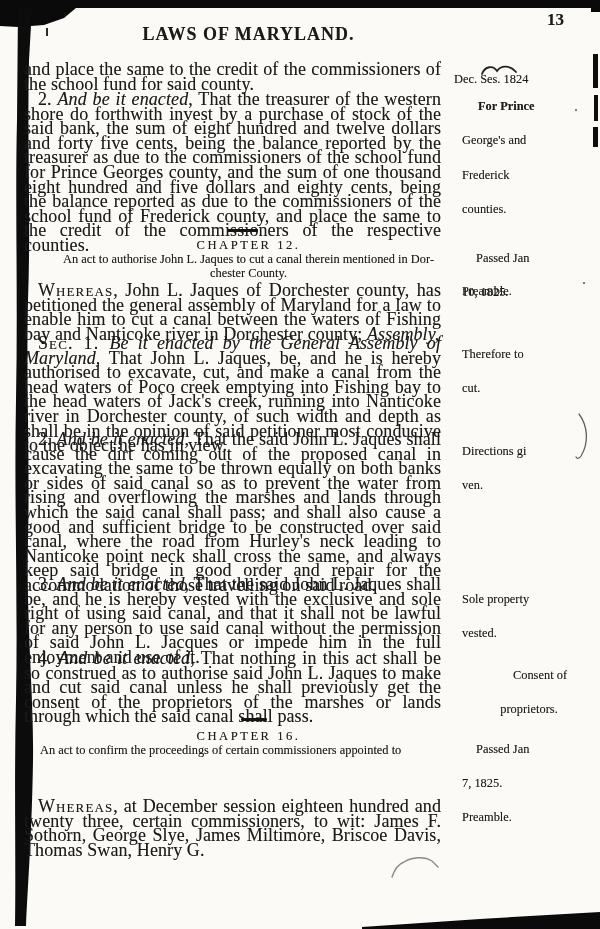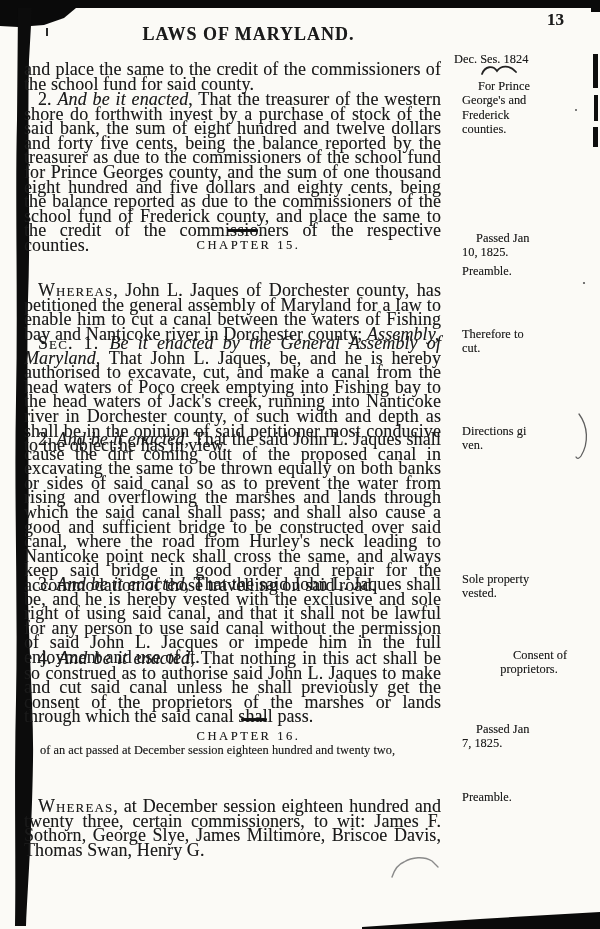--- a/index.html
+++ b/index.html
@@ -29,21 +29,21 @@
   .acttitle { position:absolute; font-size:12.4px; }
   .acttitle .ln { display:block; white-space:nowrap; }
   .acttitle.center { left:40px; width:417px; text-align:center; line-height:14.2px; }
   .acttitle.left   { left:40px; width:430px; line-height:13.4px; }
   .acttitle.left .ln { padding-left:12px; }
   .acttitle.left .ln:first-child { padding-left:0; }
   .mnote {
     position:absolute; left:462px; width:134px;
     font-size:12.4px; line-height:14.4px;
   }
-  .mnote .mln { display:block; }
+  .mnote .mln { display:block;margin-top:20px; }
   .artifacts { position:absolute; top:0; left:0; pointer-events:none; }
 </style>
 </head>
 <body>
 
 <div class="page" id="page">
 
   <svg class="artifacts" width="600" height="929" viewBox="0 0 600 929">
     <rect x="0" y="0" width="600" height="8" fill="#0a0a0a"></rect>
     <rect x="591" y="0" width="9" height="12" fill="#0a0a0a"></rect>
@@ -64,41 +64,43 @@
     <circle cx="584" cy="283" r="1.1" fill="#555"></circle>
   </svg>
 
   <div class="header-title">LAWS OF MARYLAND.</div>
   <div class="page-number">13</div>
 
   <div id="body-col">
       <div class="para" style="top: 62px;"><span>and place the same to the credit of the commissioners of the school fund for said county.</span></div>
       <div class="para ind" style="top: 92px;"><span>2. </span><span class="i">And be it enacted</span><span>, That the treasurer of the western shore do forthwith invest by a purchase of stock of the said bank, the sum of eight hundred and twelve dollars and forty five cents, being the balance reported by the treasurer as due to the commissioners of the school fund for Prince Georges county, and the sum of one thousand eight hundred and five dollars and eighty cents, being the balance reported as due to the commissioners of the school fund of Frederick county, and place the same to the credit of the commissioners of the respective counties.</span></div>
       <div class="rule" style="top: 229px; left: 227px; width: 31px;"></div>
-      <div class="chapter" style="top: 238px;">CHAPTER 15.</div>
+      <div class="chapter" style="top: 238px;">CHAPTER 12.</div>
       <div class="acttitle center" style="top: 252px;">
+        <span class="ln">An act to authorise John L. Jaques to cut a canal therein mentioned in Dor-</span>
+        <span class="ln">chester County.</span>
       </div>
       <div class="para ind" style="top: 283px;"><span class="sc">Whereas</span><span>, John L. Jaques of Dorchester county, has petitioned the general assembly of Maryland for a law to enable him to cut a canal between the waters of Fishing bay and Nanticoke river in Dorchester county; </span><span class="i">Assembly,</span></div>
       <div class="para ind" style="top: 336px;"><span class="sc">Sec. 1. </span><span class="i">Be it enacted by the General Assembly of Maryland,</span><span> That John L. Jaques, be, and he is hereby authorised to excavate, cut, and make a canal from the head waters of Poco creek emptying into Fishing bay to the head waters of Jack's creek, running into Nanticoke river in Dorchester county, of such width and depth as shall be in the opinion of said petitioner most conducive to the object he has in view.</span></div>
       <div class="para ind" style="top: 432px;"><span>2. </span><span class="i">And be it enacted</span><span>, That the said John L. Jaques shall cause the dirt coming out of the proposed canal in excavating the same to be thrown equally on both banks or sides of said canal so as to prevent the water from rising and overflowing the marshes and lands through which the said canal shall pass; and shall also cause a good and sufficient bridge to be constructed over said canal, where the road from Hurley's neck leading to Nanticoke point neck shall cross the same, and always keep said bridge in good order and repair for the accommodation of those travelling on said road.</span></div>
       <div class="para ind" style="top: 577px;"><span>3. </span><span class="i">And be it enacted</span><span>, That the said John L. Jaques shall be, and he is hereby vested with the exclusive and sole right of using said canal, and that it shall not be lawful for any person to use said canal without the permission of said John L. Jacques or impede him in the full enjoyment and use of it.</span></div>
       <div class="para ind" style="top: 651px;"><span>4. </span><span class="i">And be it enacted</span><span>, That nothing in this act shall be so construed as to authorise said John L. Jaques to make and cut said canal unless he shall previously get the consent of the proprietors of the marshes or lands through which the said canal shall pass.</span></div>
       <div class="rule" style="top: 718px; left: 241px; width: 26px;"></div>
       <div class="chapter" style="top: 729px;">CHAPTER 16.</div>
       <div class="acttitle left" style="top: 744px;">
-        <span class="ln">of an act passed at December session eighteen hundred and twenty two,</span>
+        <span class="ln">An act to confirm the proceedings of certain commissioners appointed to</span>
       </div>
       <div class="para ind" style="top: 799px;"><span class="sc">Whereas</span><span>, at December session eighteen hundred and twenty three, certain commissioners, to wit: James F. Sothorn, George Slye, James Miltimore, Briscoe Davis, Thomas Swan, Henry G.</span></div>
     </div>
   <div id="margin-col">
       <div class="mnote" style="top: 52px; left: 454px;">
         <span class="mln">Dec. Ses. 1824</span>
       </div>
       <div class="mnote" style="top: 79px;">
-        <span class="mln" style="padding-left: 16px;">For Prince</span>
+        <span class="mln" style="padding-left: 16px; font-weight: bold;">For Prince</span>
         <span class="mln">George's and</span>
         <span class="mln">Frederick</span>
         <span class="mln">counties.</span>
       </div>
       <div class="mnote" style="top: 231px;">
         <span class="mln" style="padding-left: 14px;">Passed Jan</span>
         <span class="mln">10, 1825.</span>
       </div>
       <div class="mnote" style="top: 264px;">
         <span class="mln">Preamble.</span>

